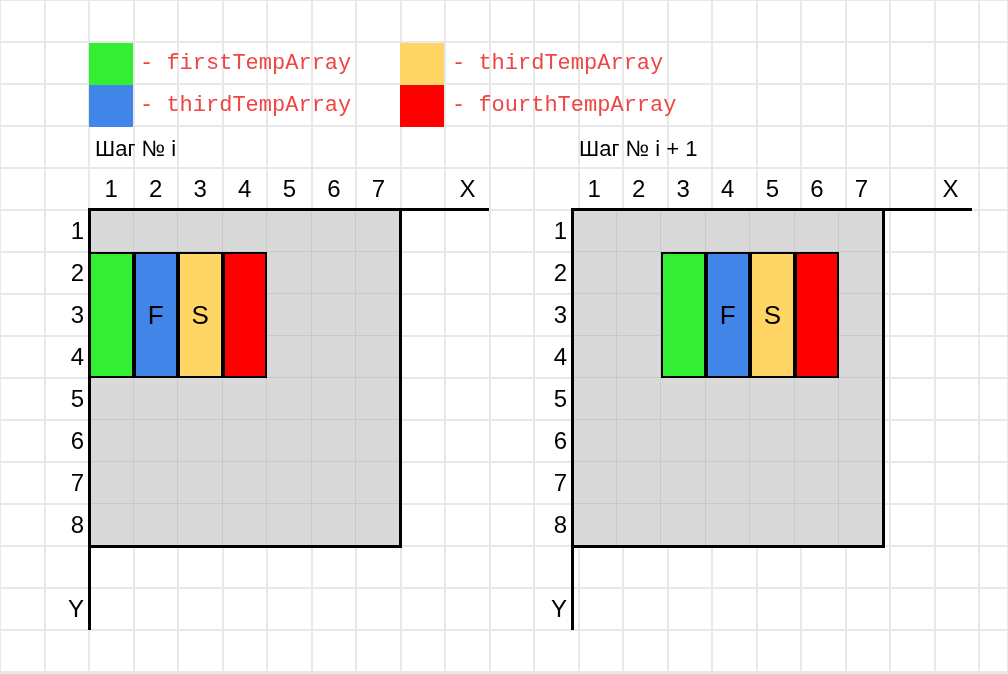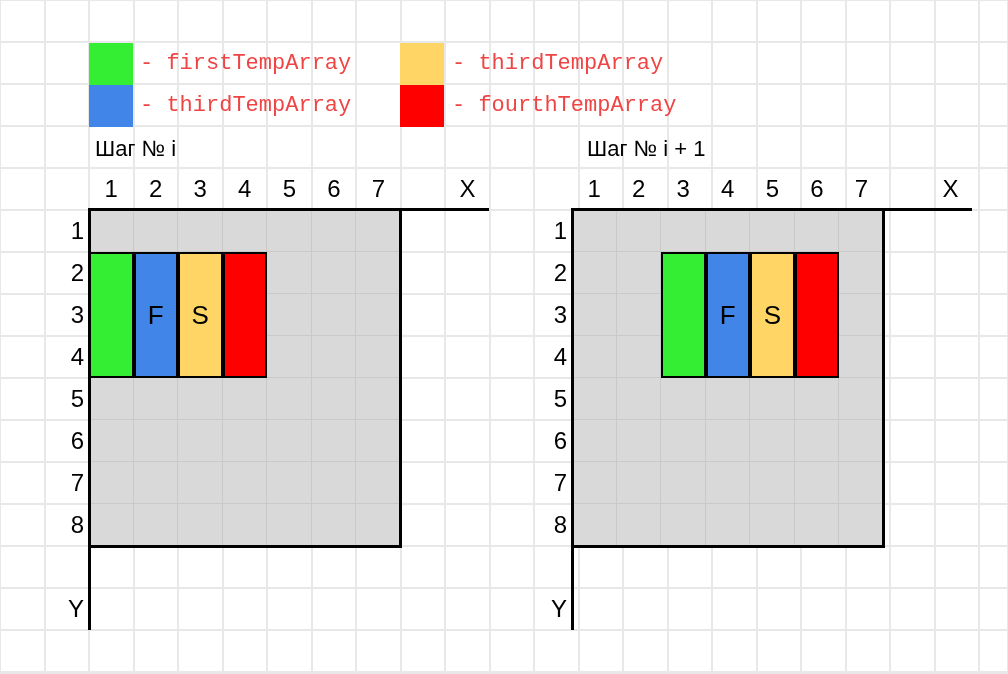--- a/index.html
+++ b/index.html
@@ -84,21 +84,21 @@
   <div class="legend-label" style="left:140px;top:85px;">- thirdTempArray</div>
 
   <div class="legend-swatch" style="left: 400px; top: 43px; background: rgb(255, 214, 102);"></div>
   <div class="legend-label" style="left:452px;top:43px;">- thirdTempArray</div>
 
   <div class="legend-swatch" style="left: 400px; top: 85px; background: rgb(255, 0, 0);"></div>
   <div class="legend-label" style="left:452px;top:85px;text-align:center;">- fourthTempArray</div>
 </div>
 
 <div class="panel-title" style="left:95px;top:128px;">Шаг № i</div>
-<div class="panel-title" style="left:579px;top:128px;margin-left:8px;">Шаг № i + 1</div>
+<div class="panel-title" style="left:579px;top:128px;">Шаг № i + 1</div>
 
 <div class="layer">
   <div id="p0-ticks">
       <div class="col-tick" style="left: 89px; top: 168px;">1</div>
       <div class="col-tick" style="left: 133.52px; top: 168px;">2</div>
       <div class="col-tick" style="left: 178.04px; top: 168px;">3</div>
       <div class="col-tick" style="left: 222.56px; top: 168px;">4</div>
       <div class="col-tick" style="left: 267.08px; top: 168px;">5</div>
       <div class="col-tick" style="left: 311.6px; top: 168px;">6</div>
       <div class="col-tick" style="left: 356.12px; top: 168px;">7</div>

